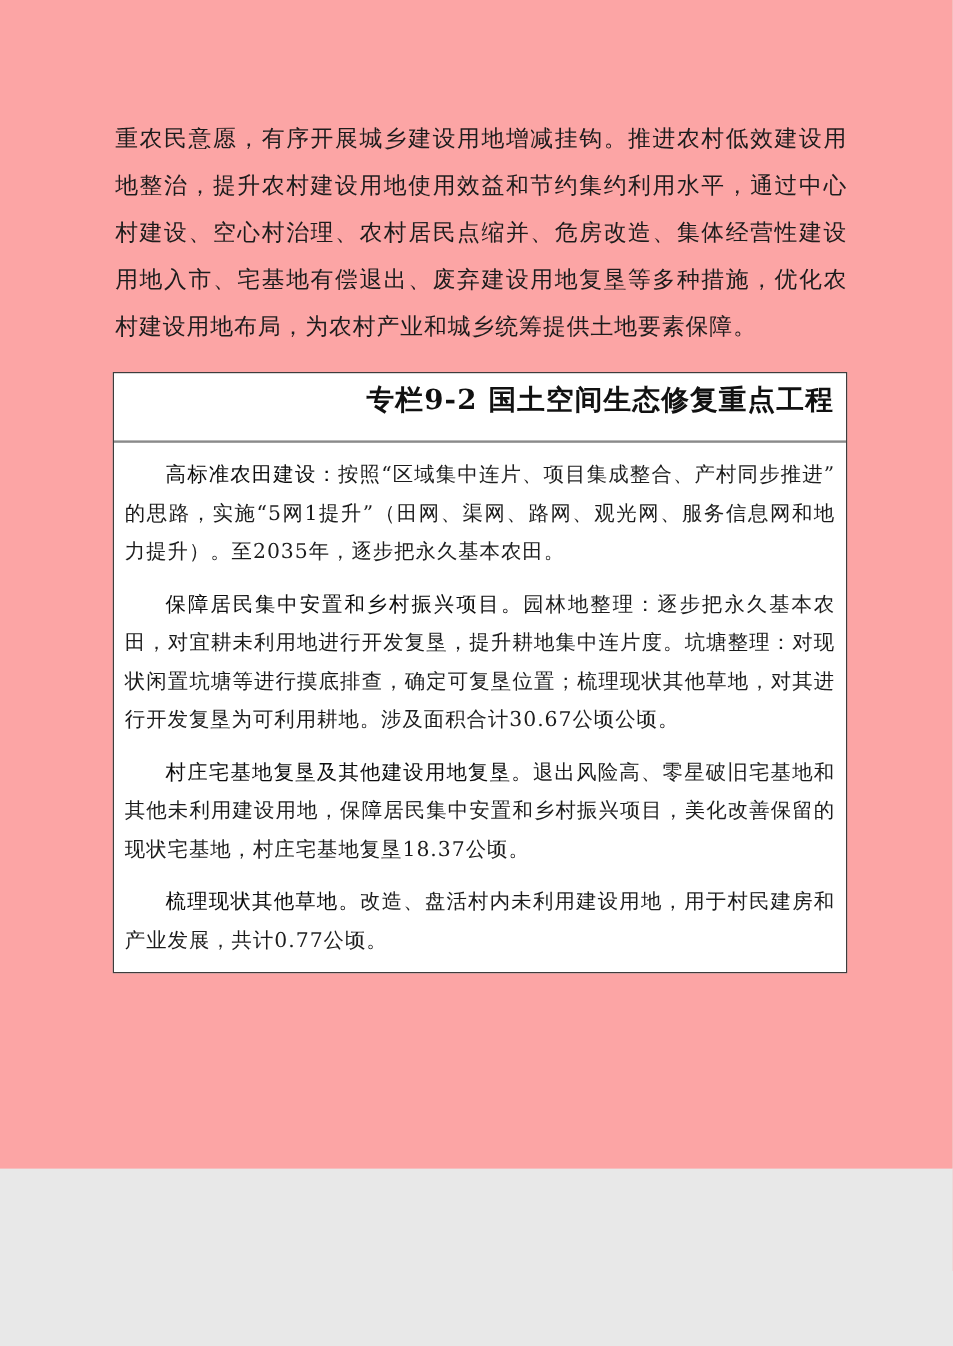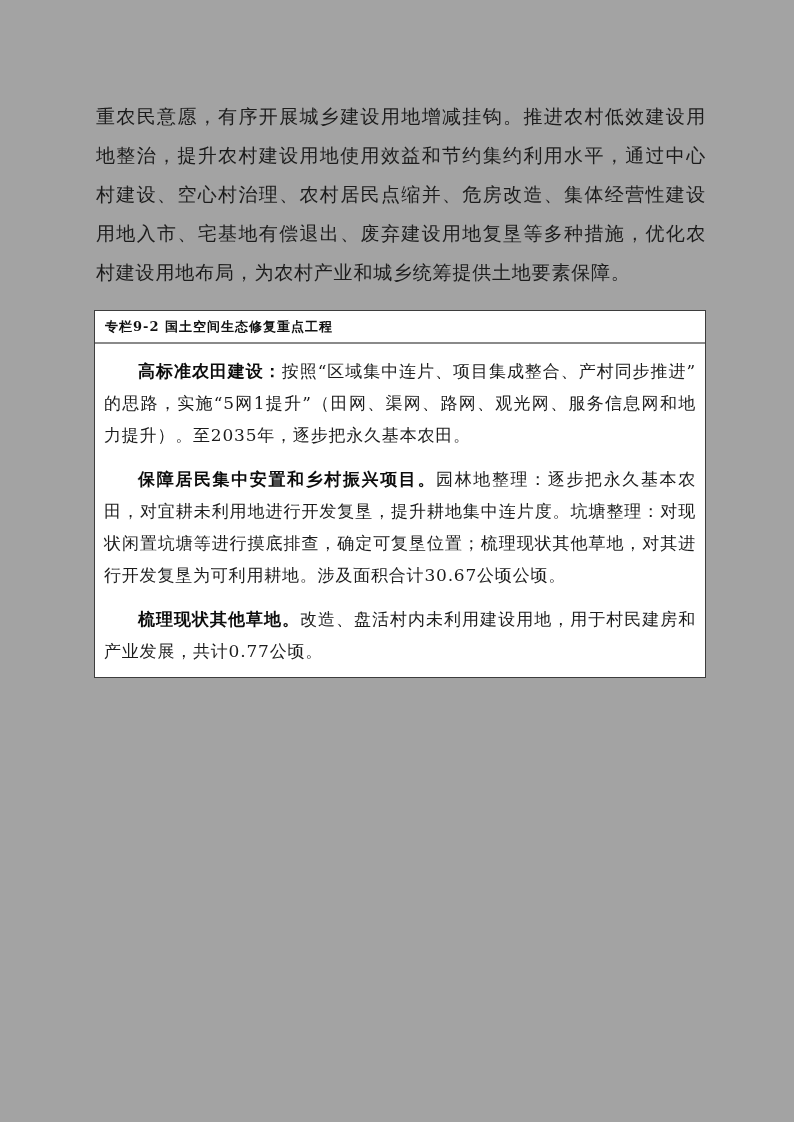--- a/index.html
+++ b/index.html
@@ -3,23 +3,23 @@
 <meta charset="utf-8">
 <style>
   html, body {
     margin: 0;
     padding: 0;
     background: #e8e8e8;
   }
   .page {
     position: relative;
     width: 794px;
-    height: 1122px;
+    height: 974px;
     margin: 0 auto;
-    background: #a3a3a3;
+    background: #fca5a5;
     font-family: "DejaVu Serif", "Liberation Serif", serif;
     color: #1c1c1c;
     overflow: hidden;
     box-sizing: border-box;
   }
   .content {
     position: absolute;
     left: 94px;
     right: 88px;
     top: 97px;
@@ -31,46 +31,46 @@
     letter-spacing: 0.8px;
     text-align: justify;
     text-justify: inter-character;
     color: #1c1c1c;
   }
   .callout-box {
     border: 1px solid #3d3d3d;
     background: #ffffff;
   }
   .box-title {
-    font-size: 13px;
+    font-size: 23px;
     font-weight: bold;
-    text-align: left;
+    text-align: right;
     letter-spacing: 1px;
-    padding: 7px 10px 6px;
+    padding: 7px 10px 18px;
     border-bottom: 2px solid #8a8a8a;
     color: #111111;
   }
   .box-body {
     padding: 11px 9px 10px 9px;
   }
   .box-para {
     margin: 0 0 12px 0;
     font-size: 17px;
     line-height: 32px;
     letter-spacing: 0.8px;
     text-align: justify;
     text-justify: inter-character;
     text-indent: 2em;
     color: #1c1c1c;
   }
   .box-para:last-child {
     margin-bottom: 0;
   }
   .box-para .lead {
-    font-weight: bold;
+    font-weight: normal;
     color: #0d0d0d;
   }
   .page-number {
     position: absolute;
     left: 0;
     right: 0;
     top: 1030px;
     text-align: center;
     font-size: 15px;
     letter-spacing: 1px;
@@ -92,20 +92,23 @@
 
         <p class="box-para">
           <span class="lead">高标准农田建设：</span><span class="body-text">按照“区域集中连片、项目集成整合、产村同步推进”的思路，实施“5网1提升”（田网、渠网、路网、观光网、服务信息网和地力提升）。至2035年，逐步把永久基本农田。</span>
         </p>
 
         <p class="box-para">
           <span class="lead">保障居民集中安置和乡村振兴项目。</span><span class="body-text">园林地整理：逐步把永久基本农田，对宜耕未利用地进行开发复垦，提升耕地集中连片度。坑塘整理：对现状闲置坑塘等进行摸底排查，确定可复垦位置；梳理现状其他草地，对其进行开发复垦为可利用耕地。涉及面积合计30.67公顷公顷。</span>
         </p>
 
 
+        <p class="box-para">
+          <span class="lead">村庄宅基地复垦及其他建设用地复垦。</span><span class="body-text">退出风险高、零星破旧宅基地和其他未利用建设用地，保障居民集中安置和乡村振兴项目，美化改善保留的现状宅基地，村庄宅基地复垦18.37公顷。</span>
+        </p>
 
         <p class="box-para">
           <span class="lead">梳理现状其他草地。</span><span class="body-text">改造、盘活村内未利用建设用地，用于村民建房和产业发展，共计0.77公顷。</span>
         </p>
 
       </div>
     </section>
   </div>
 
 </div>

